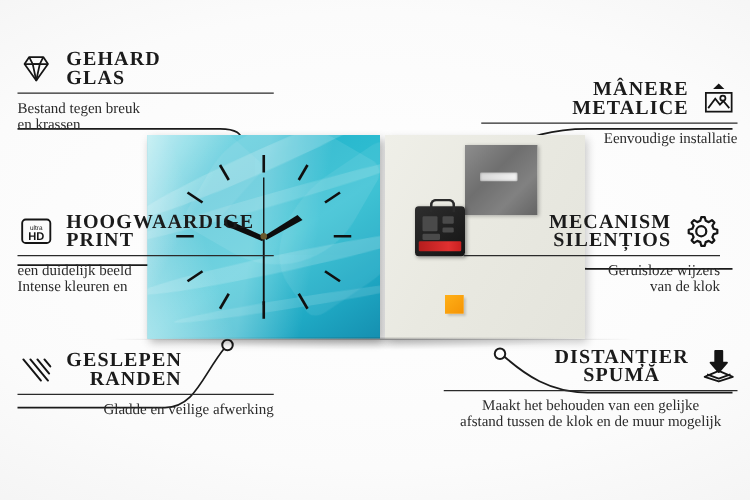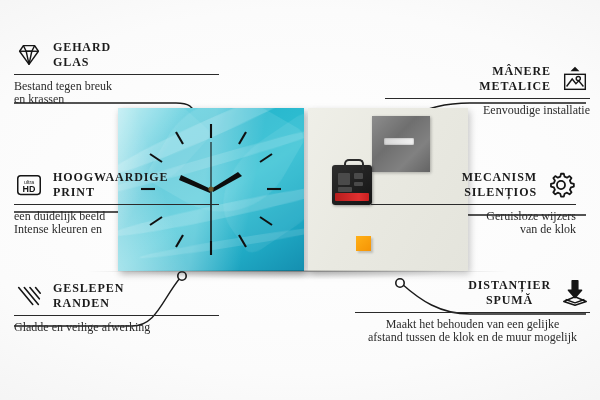--- a/index.html
+++ b/index.html
@@ -15,33 +15,33 @@
   }
 
   
   .feature{position:absolute;width:205px;}
   .feature.right{text-align:right;}
   .feat-head{display:flex;align-items:center;gap:9px;}
   .feature.right .feat-head{flex-direction:row-reverse;}
   .feat-icon{width:30px;height:30px;flex:0 0 30px;display:block;}
   .feat-title{
     font-family:"Liberation Serif", serif;
-    font-size:12px;font-weight:700;letter-spacing:.9px;
+    font-size:16px;font-weight:700;letter-spacing:.9px;
     line-height:15px;color:#1b1b1b;text-transform:uppercase;
   }
   .rule{height:1px;background:#2a2a2a;margin:4px 0 5px 0;width:100%;}
   .feat-desc{
     font-family:"Liberation Serif", serif;
     font-size:12px;line-height:13px;color:#2b2b2b;
   }
 
   
   #f-glass{left:14px;top:40px;}
   #f-print{left:14px;top:170px;}
-  #f-edges{left:14px;top:281px;}
+  #f-edges{left:14px;top:281px;text-align:right;}
   #f-handles{right:10px;top:40px;margin-top:24px;}
   #f-mech{right:24px;top:170px;}
   #f-spacer{right:10px;top:278px;text-align:center;}
 
   
   #links{position:absolute;left:0;top:0;width:600px;height:400px;pointer-events:none;}
 
   
   #product{position:absolute;left:118px;top:108px;width:350px;height:170px;}
 

